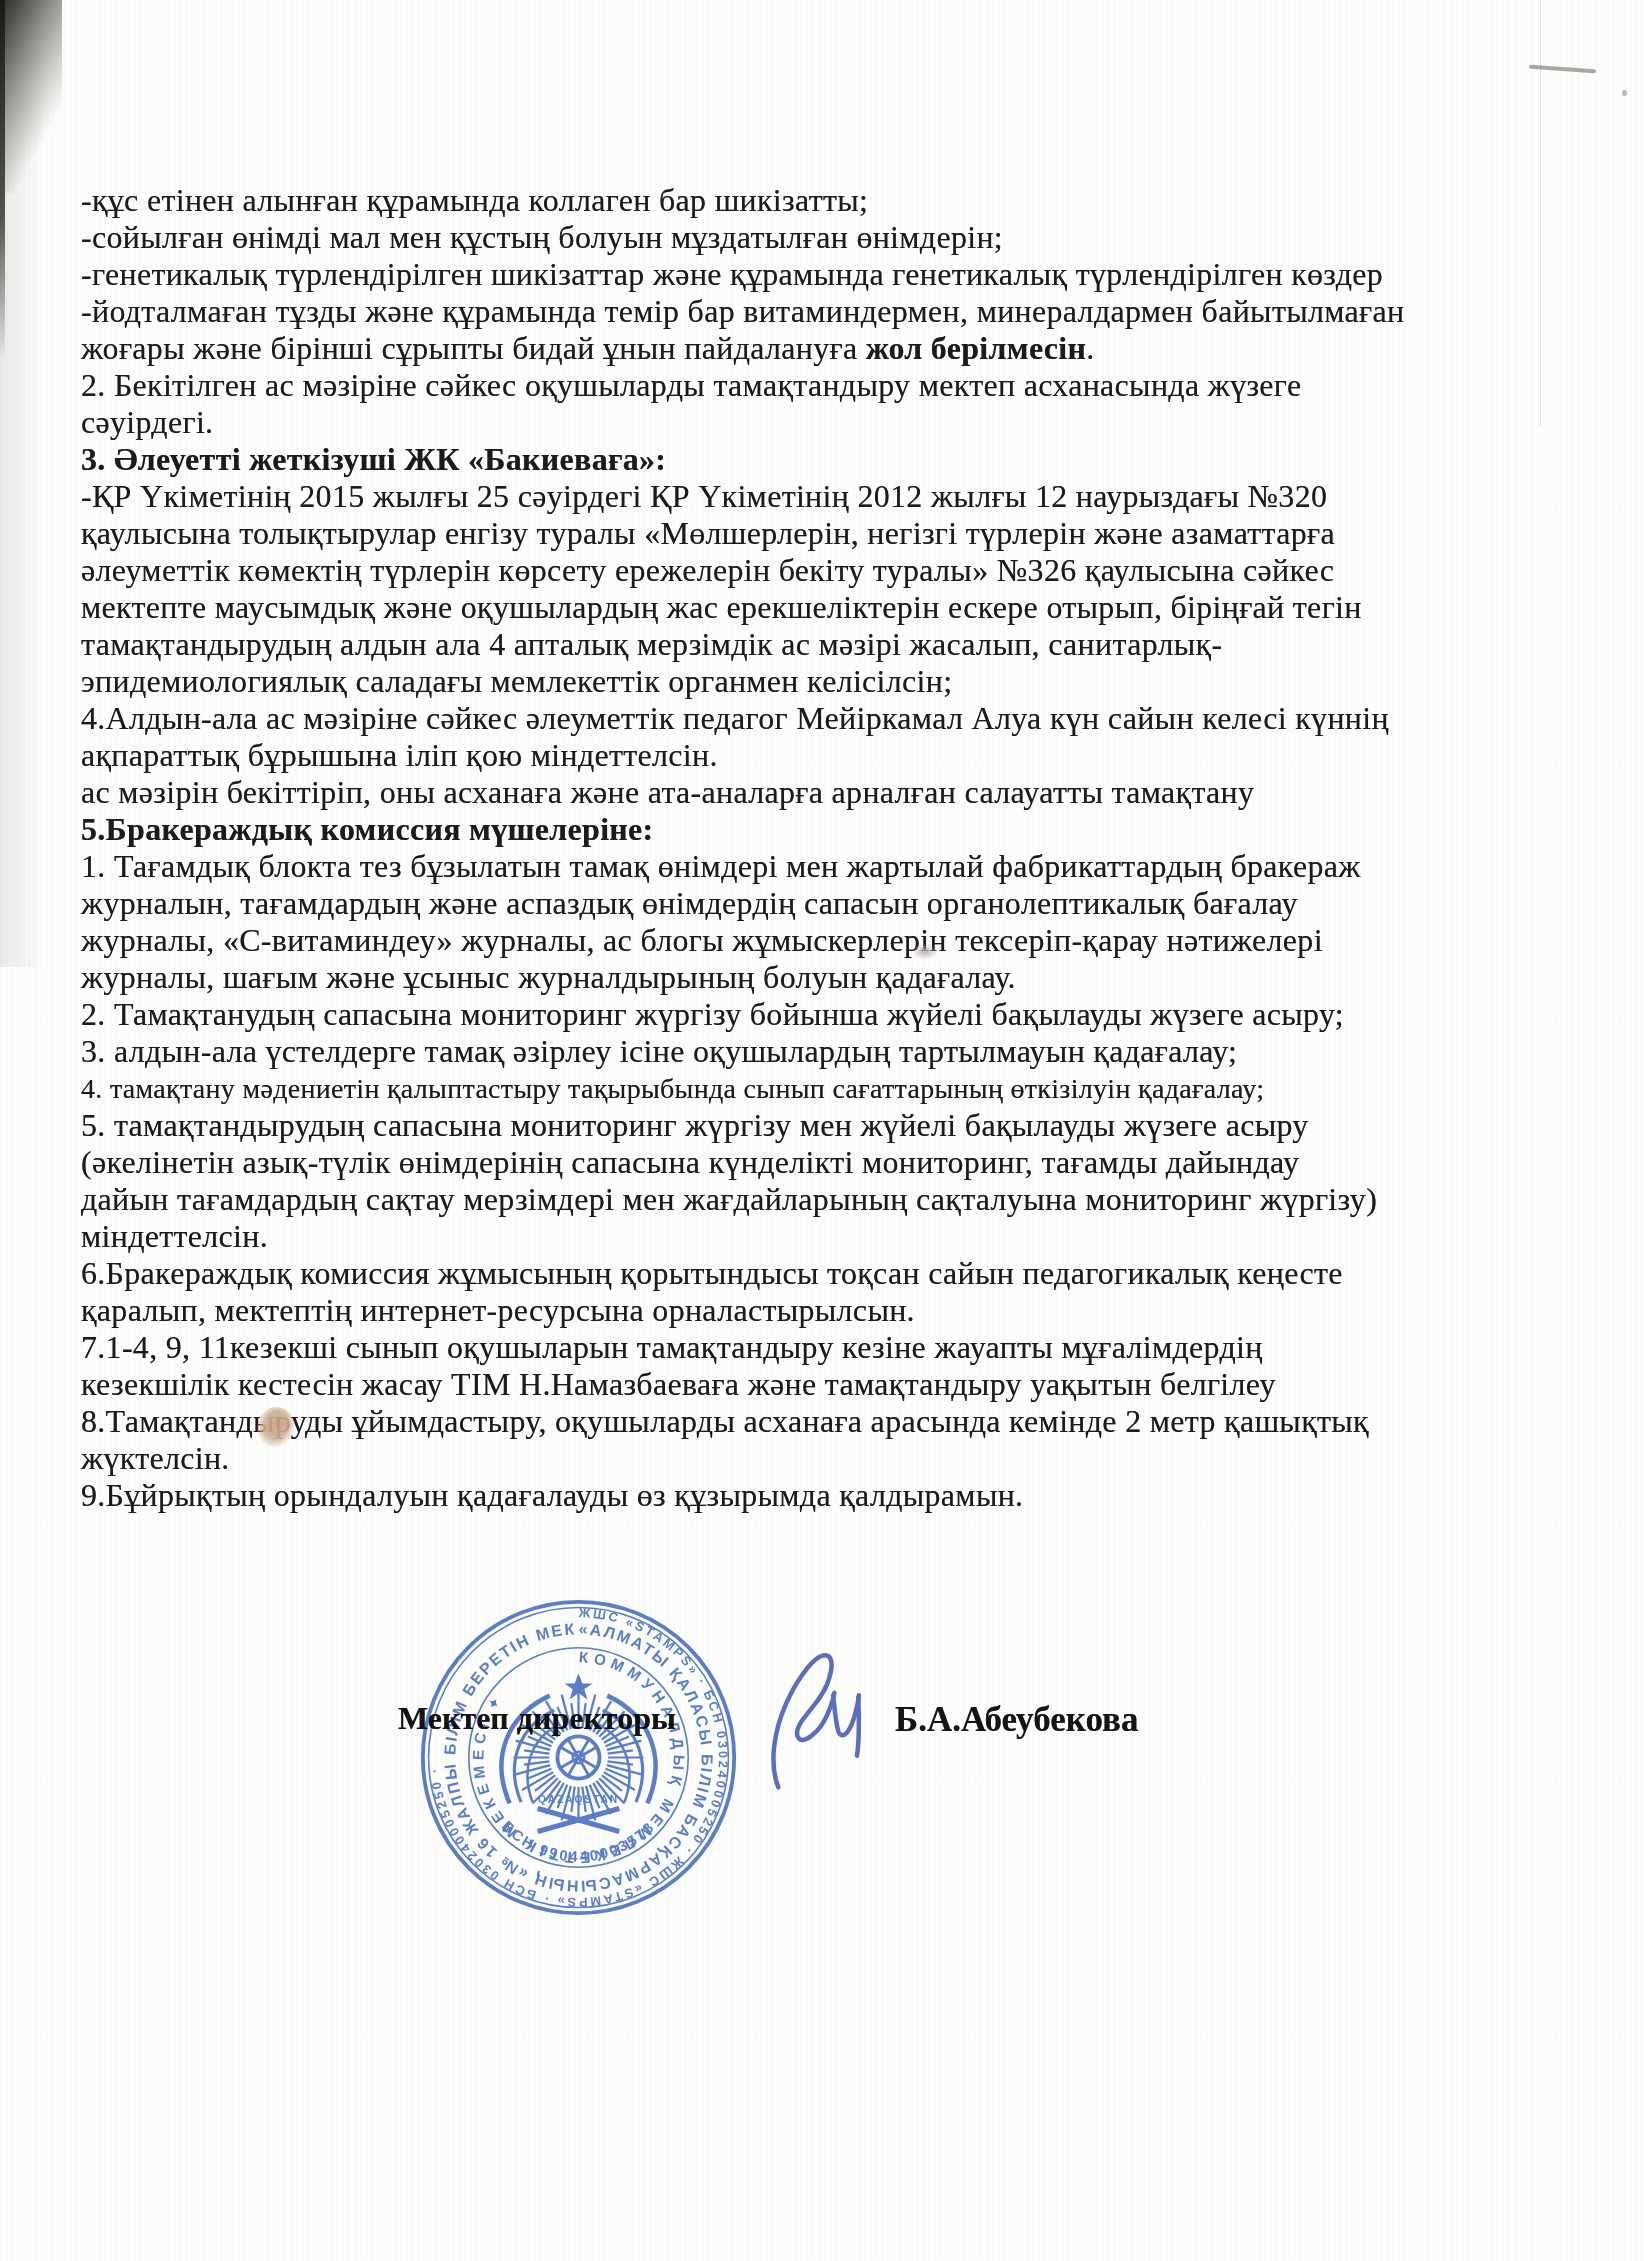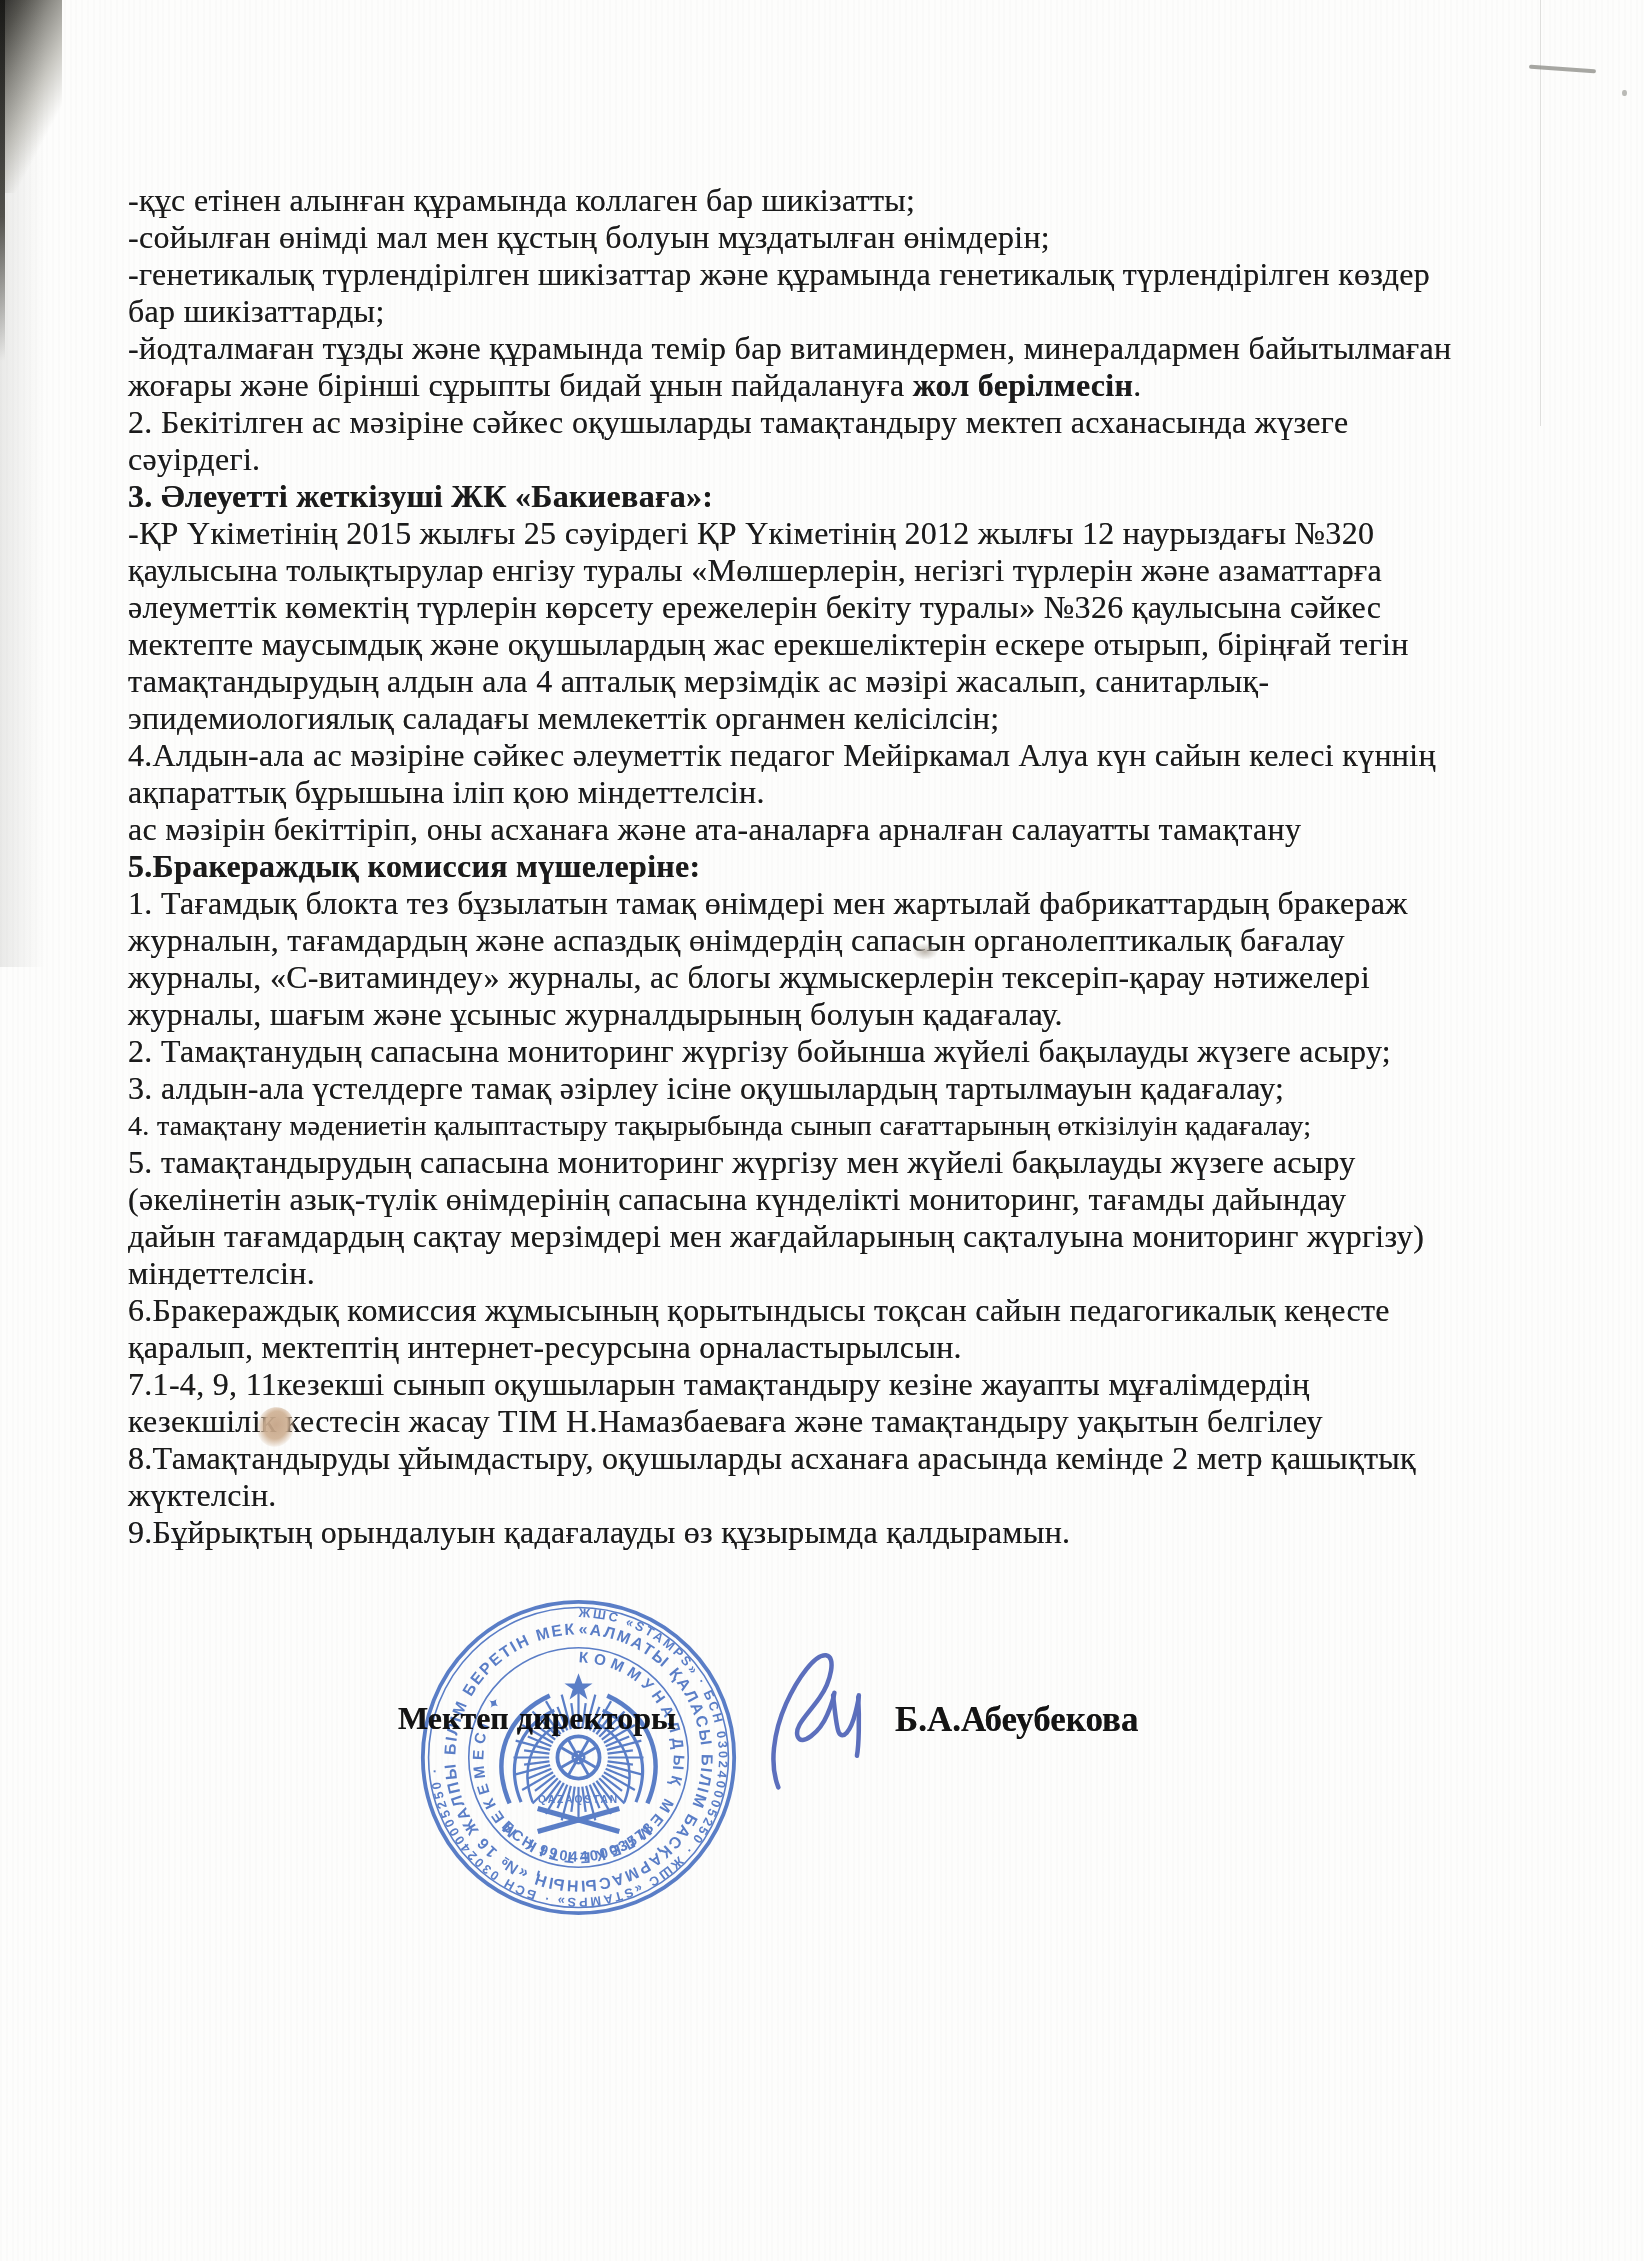--- a/index.html
+++ b/index.html
@@ -31,21 +31,21 @@
     background:#8f8f89;opacity:.6;}
   .stain{position:absolute;border-radius:50%;}
   .stain1{left:257px;top:1407px;width:37px;height:40px;
     background:radial-gradient(ellipse at 50% 45%,#c3a183 0%,#cfb194 45%,rgba(207,177,148,0) 75%);
     transform:rotate(18deg);opacity:.92;}
   .stain2{left:912px;top:943px;width:26px;height:17px;
     background:radial-gradient(ellipse,#b5aea4 0%,rgba(181,174,164,0) 70%);opacity:.9;}
   
   #text-block{position:absolute;left:81px;top:182px;width:1509px;color:#1b1b1b;}
   .line{font-size:32px;line-height:37px;white-space:nowrap;letter-spacing:0.3px;
-    text-shadow:0 0 0.5px rgba(10,10,10,.6);margin-left:47px;}
+    text-shadow:0 0 0.5px rgba(10,10,10,.6);}
   .line.small{font-size:28px;}
   .line .b, .line.bold-line{font-weight:bold;}
   .sig-row{position:absolute;top:1700px;left:0;width:1644px;color:#141414;}
   .sig-role{position:absolute;left:398px;font-size:32px;font-weight:bold;
     text-shadow:0 0 0.5px rgba(10,10,10,.6);}
   .sig-name{position:absolute;left:895px;font-size:35px;font-weight:bold;
     text-shadow:0 0 0.5px rgba(10,10,10,.6);}
   
   #stamp{position:absolute;left:419px;top:1598px;width:319px;height:319px;
     mix-blend-mode:multiply;opacity:.92;}
@@ -62,21 +62,20 @@
   <div class="fold-strip"></div>
   <div class="left-shade"></div>
   <div class="right-line"></div>
   <div class="dash-mark"></div>
   <div class="dot-mark"></div>
 
   <div id="text-block">
       <div class="line"><span>-құс етінен алынған құрамында коллаген бар шикізатты;</span></div>
       <div class="line"><span>-сойылған өнімді мал мен құстың болуын мұздатылған өнімдерін;</span></div>
       <div class="line"><span>-генетикалық түрлендірілген шикізаттар және құрамында генетикалық түрлендірілген көздер</span></div>
-      <div class="line"><span>бар шикізаттарды;</span></div>
       <div class="line"><span>-йодталмаған тұзды және құрамында темір бар витаминдермен, минералдармен байытылмаған</span></div>
       <div class="line"><span>жоғары және бірінші сұрыпты бидай ұнын пайдалануға </span><span class="b">жол  берілмесін</span><span>.</span></div>
       <div class="line"><span>2. Бекітілген ас мәзіріне сәйкес оқушыларды тамақтандыру мектеп асханасында жүзеге</span></div>
       <div class="line"><span>сәуірдегі.</span></div>
       <div class="line bold-line"><span>3. Әлеуетті жеткізуші ЖК «Бакиеваға»:</span></div>
       <div class="line"><span>-ҚР Үкіметінің 2015 жылғы 25 сәуірдегі ҚР Үкіметінің 2012 жылғы 12 наурыздағы №320</span></div>
       <div class="line"><span>қаулысына толықтырулар енгізу туралы «Мөлшерлерін, негізгі түрлерін және азаматтарға</span></div>
       <div class="line"><span>әлеуметтік көмектің түрлерін көрсету ережелерін бекіту туралы» №326 қаулысына сәйкес</span></div>
       <div class="line"><span>мектепте маусымдық және оқушылардың жас ерекшеліктерін ескере отырып, біріңғай тегін</span></div>
       <div class="line"><span>тамақтандырудың алдын ала 4 апталық мерзімдік ас мәзірі жасалып, санитарлық-</span></div>

